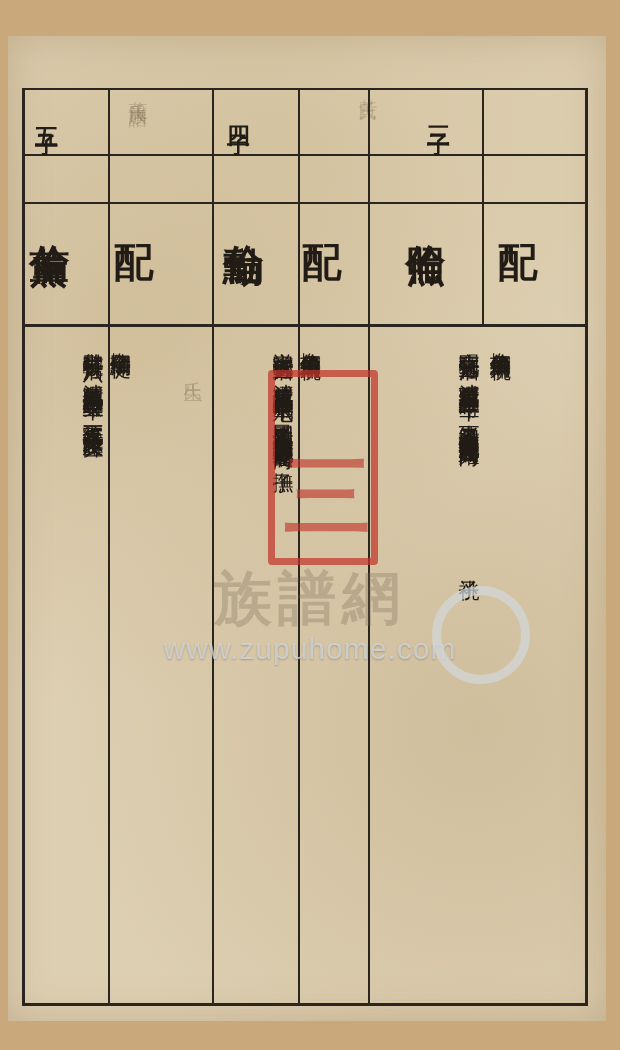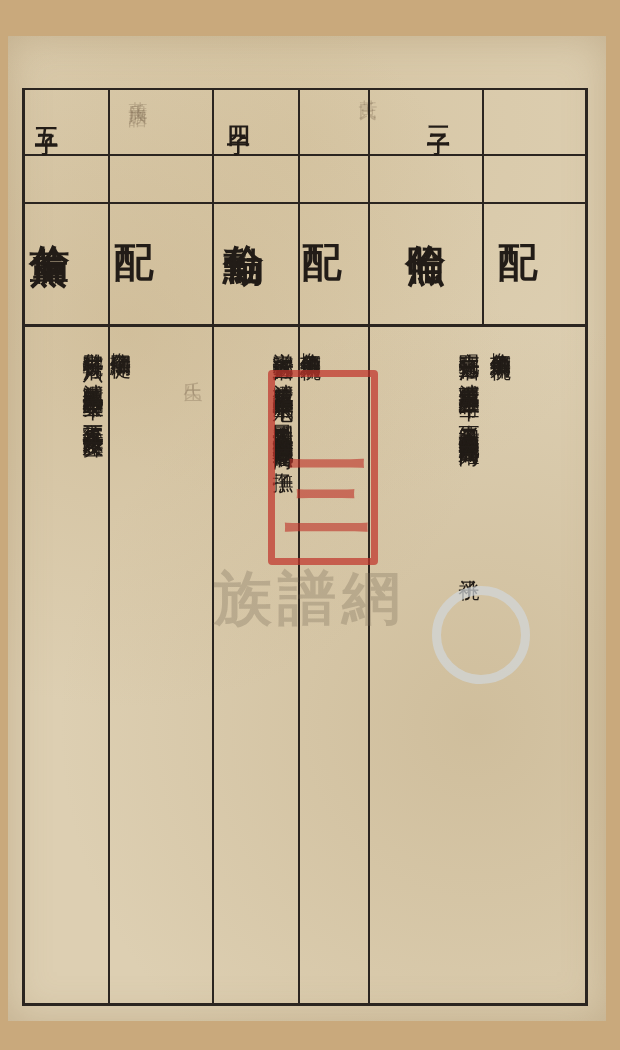--- a/index.html
+++ b/index.html
@@ -226,15 +226,16 @@
     <div class="col body-col" style="left:100px;">撫倫熙子綱徒</div>
     <div class="col body-col" style="left:14px; width:82px; white-space:normal; height:640px;">字竹引號琴軒行沾六　清咸豐九年己未十月十四亥時生年五十二　宣統三年辛亥六月十一亥時沒葬左</div>
 
   </div>
 
   <div class="seal"></div>
   <div class="seal-text">三</div>
 
   <div class="wm">
     <div class="wm-cn">族譜網</div>
+    <div class="wm-url">www.zupuhome.com</div>
     <div class="wm-ring"></div>
   </div>
 </div>
 
 </body></html>

